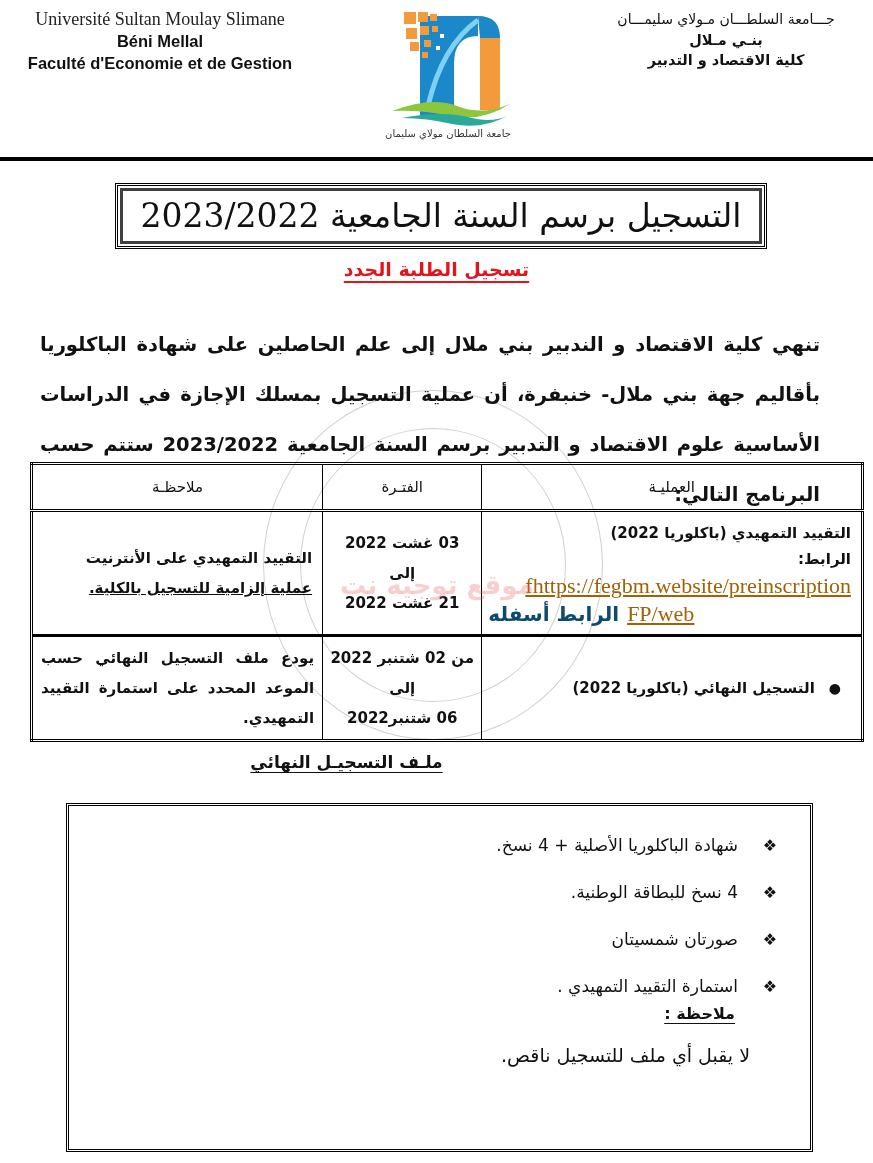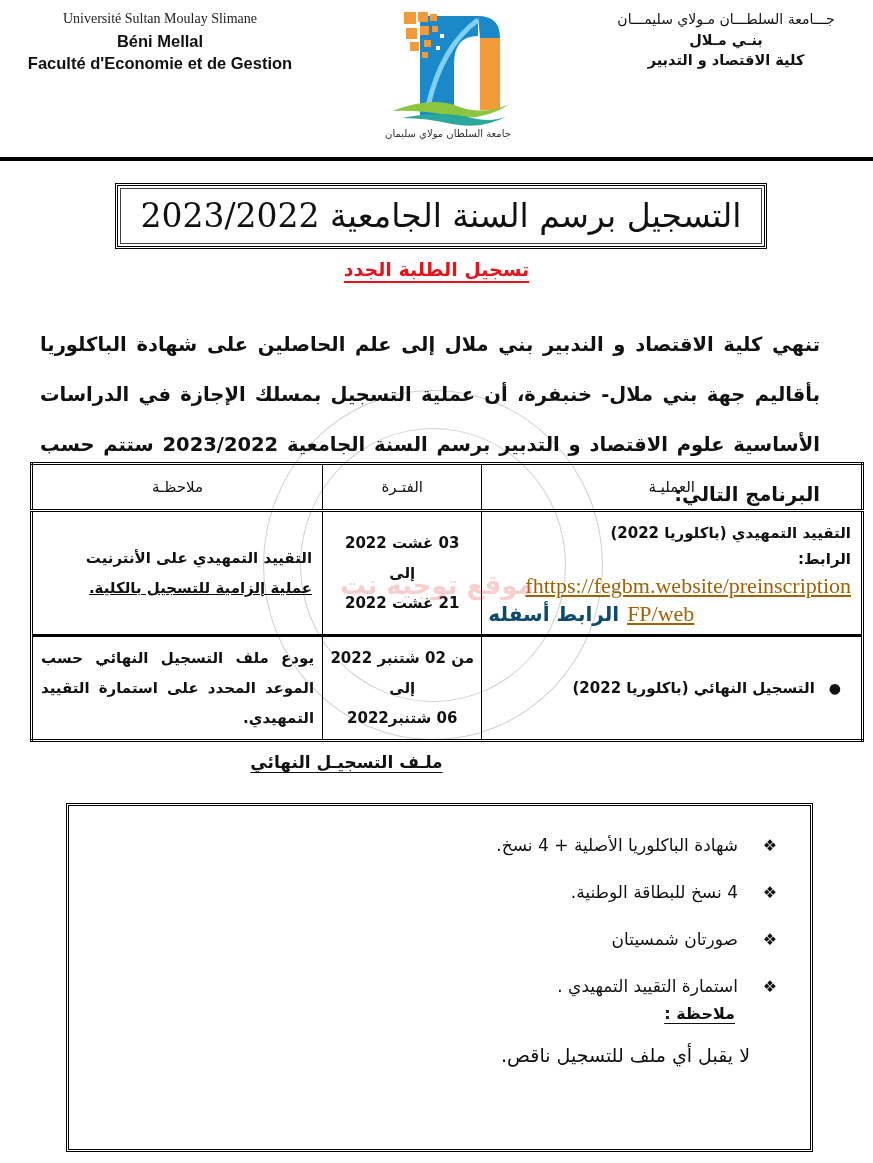--- a/index.html
+++ b/index.html
@@ -1,34 +1,34 @@
 <!DOCTYPE html>
 <html><head>
   <meta charset="utf-8">
   <style>
     * { box-sizing: border-box; margin: 0; padding: 0; }
     html, body { width: 873px; height: 1163px; background: #ffffff; overflow: hidden; }
     body { position: relative; font-family: "DejaVu Sans", sans-serif; color: #111; }
 
     
     .hdr-left { position: absolute; left: 0; top: 8px; width: 320px; text-align: center; }
-    .hdr-left .uni { font-family: "Liberation Serif", serif; font-size: 14px; line-height: 22px; color: #222; }
+    .hdr-left .uni { font-family: "Liberation Serif", serif; font-size: 18px; line-height: 22px; color: #222; }
     .hdr-left .fac { font-family: "Liberation Sans", sans-serif; font-weight: bold; font-size: 16.5px; line-height: 22px; }
     .hdr-right { position: absolute; right: 22px; top: 8px; width: 250px; text-align: center; direction: rtl; }
     .hdr-right .l1 { font-family: "DejaVu Sans", sans-serif; font-size: 14px; line-height: 22px; letter-spacing: 0.5px; }
     .hdr-right .l2 { font-family: "DejaVu Sans", sans-serif; font-weight: bold; font-size: 14.5px; line-height: 20px; }
 
     .logo { position: absolute; left: 382px; top: 6px; width: 130px; height: 145px; }
     .logo-caption { position: absolute; left: 380px; top: 128px; width: 136px; text-align: center; font-size: 10px; color: #333; direction: rtl; }
 
     .hdr-rule { position: absolute; left: 0; top: 157px; width: 873px; height: 4px; background: #000; }
 
     
     .title-box { position: absolute; left: 115px; top: 183px; width: 652px; height: 66px; border: 3px double #000; padding: 2px; }
-    .title-box .inner { width: 100%; height: 100%; border: 1px solid #404040; display: flex; align-items: center; justify-content: center; direction: rtl; }
+    .title-box .inner { width: 100%; height: 100%; border: 3px solid #404040; display: flex; align-items: center; justify-content: center; direction: rtl; }
     .title-text { font-family: "DejaVu Serif", serif; font-size: 33px; line-height: 40px; color: #111; }
 
     .subtitle { position: absolute; left: 0; top: 258px; width: 873px; text-align: center; direction: rtl; }
     .subtitle span { font-weight: bold; font-size: 19px; color: #e5141b; text-decoration: underline; text-decoration-thickness: 2px; text-underline-offset: 5px; text-align: center; }
 
     
     .intro { position: absolute; left: 40px; top: 320px; width: 780px; direction: rtl; text-align: justify; text-align-last: right;
              font-weight: bold; font-size: 19.5px; line-height: 50px; }
 
     

